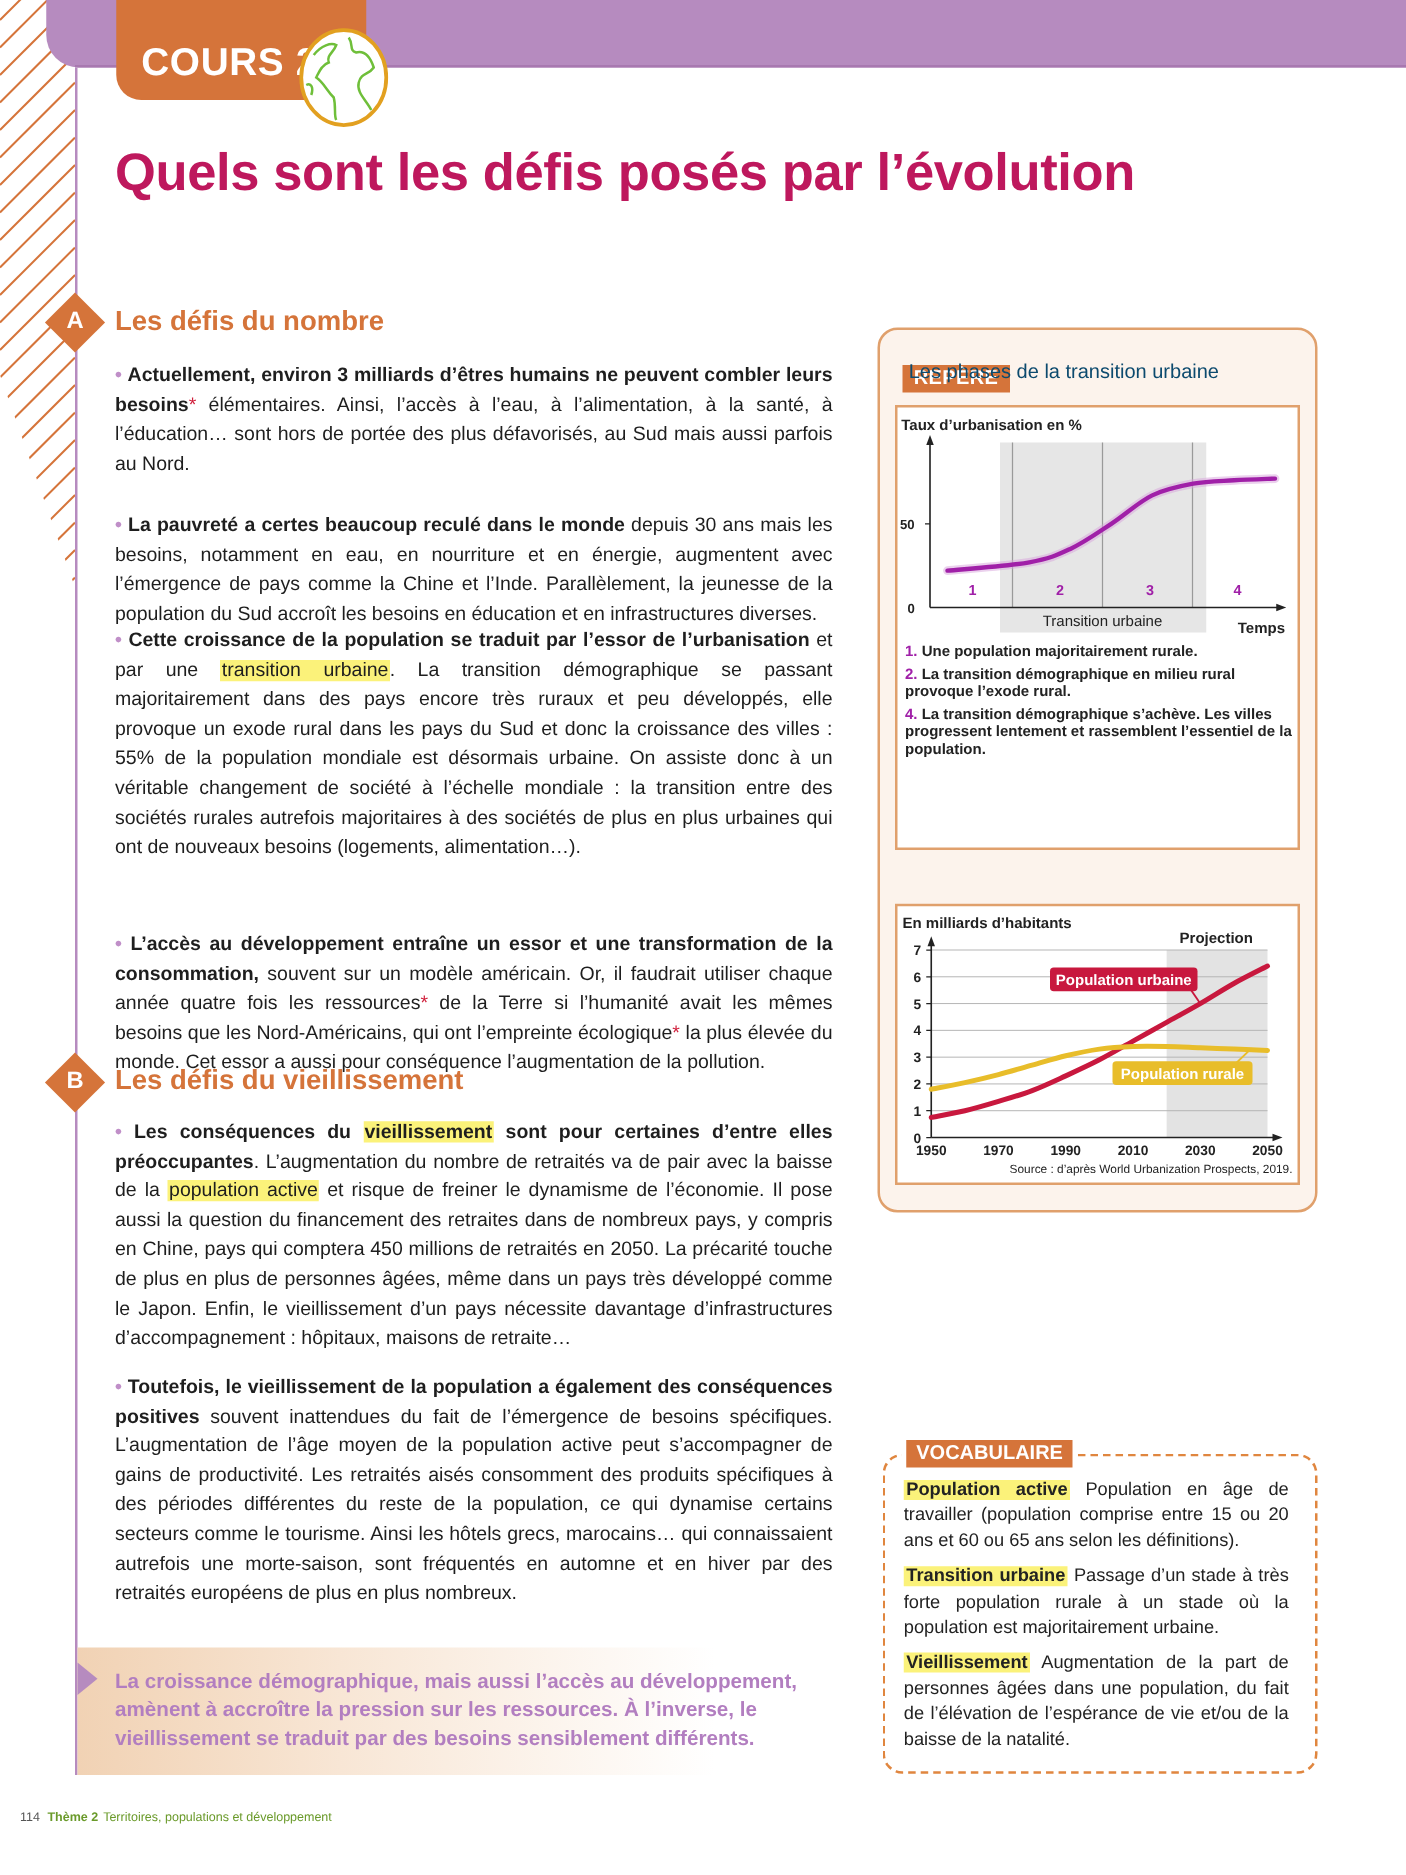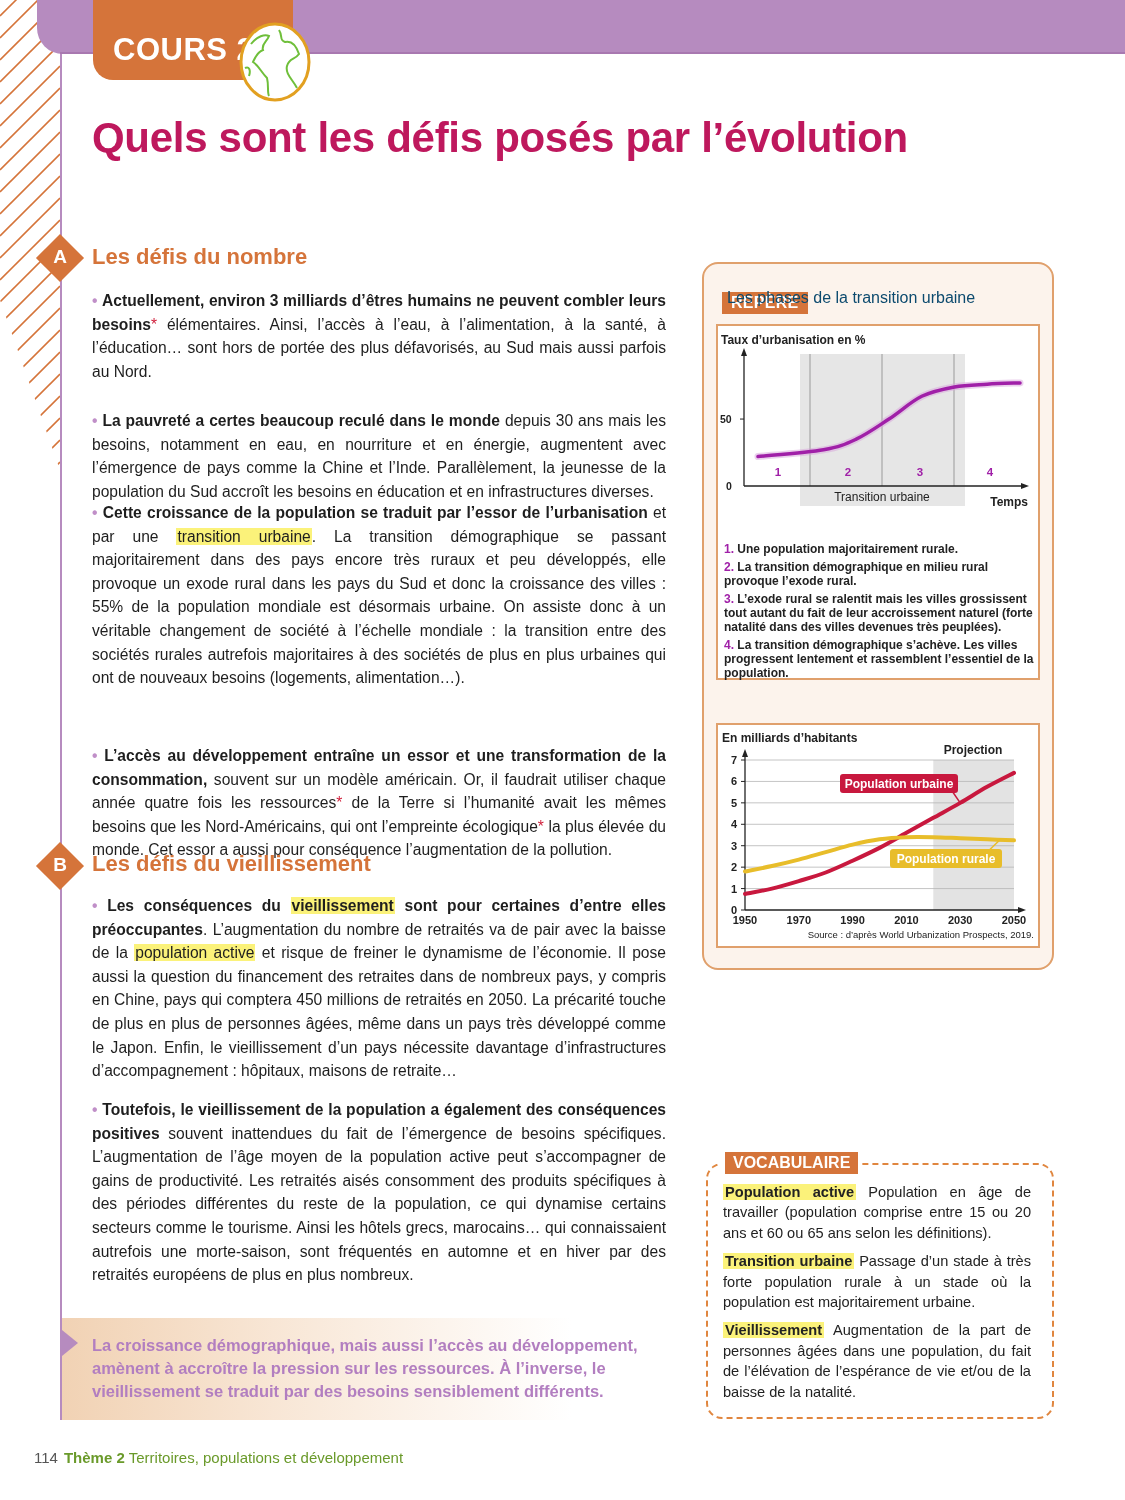--- a/index.html
+++ b/index.html
@@ -31,32 +31,32 @@
   .bullet { color: #c08fc8; font-weight: bold; }
   .star { color: #d0203c; }
   .hl { background: #fbf27a; padding: 0 1px; }
 
   
   .concl { position: absolute; left: 62px; top: 1318px; width: 600px; height: 102px; background: linear-gradient(90deg, #f1d2b4 0%, #f8e6d5 35%, #ffffff 85%); }
   .concl-arrow { position: absolute; left: 62px; top: 1330px; width: 0; height: 0; border-top: 13px solid transparent; border-bottom: 13px solid transparent; border-left: 16px solid #b68bbf; }
   .concl-text { position: absolute; left: 92px; top: 1334px; width: 560px; font-size: 16.5px; line-height: 23px; font-weight: bold; color: #b27ec0; }
 
   
-  .footer { position: absolute; left: 34px; top: 1449px; font-size: 15px; color: #6a9a2a; }
+  .footer { position: absolute; left: 16px; top: 1449px; font-size: 10px; color: #6a9a2a; }
   .footer .pg { color: #555; margin-right: 6px; }
   .footer .theme { font-weight: bold; color: #6a9a2a; margin-right: 4px; }
 
   
   .repere { position: absolute; left: 702px; top: 262px; width: 352px; height: 708px; border: 2px solid #e0a06c; border-radius: 16px; background: #fcf3ec; }
   .repere-tag { position: absolute; left: 722px; top: 252px; background: #d5743a; color: #fff; font-weight: bold; font-size: 16px; padding: 2px 9px; letter-spacing: 0.3px; margin-top: 40px; }
   .repere-sub { position: absolute; left: 727px; top: 289px; font-size: 16px; color: #0c4a6e; }
   .fig1 { position: absolute; left: 716px; top: 324px; width: 324px; height: 356px; background: #fff; border: 2px solid #e0a06c; }
   .fig2 { position: absolute; left: 716px; top: 723px; width: 324px; height: 225px; background: #fff; border: 2px solid #e0a06c; }
   .fig svg { position: absolute; left: 0; top: 0; }
-  .legend-list { position: absolute; left: 6px; top: 188px; width: 312px; font-size: 12px; line-height: 14.2px; font-weight: bold; color: #222; margin-top: 28px; }
+  .legend-list { position: absolute; left: 6px; top: 188px; width: 312px; font-size: 12px; line-height: 14.2px; font-weight: bold; color: #222; }
   .legend-list div { margin-bottom: 3.5px; }
   .legend-list .n { color: #a020a8; }
 
   
   .vocab { position: absolute; left: 706px; top: 1163px; width: 348px; height: 256px; border: 2px dashed #e0863f; border-radius: 16px; }
   .vocab-tag { position: absolute; left: 725px; top: 1152px; background: #d5743a; color: #fff; font-weight: bold; font-size: 16px; padding: 2px 8px; background-clip: padding-box; box-shadow: 0 0 0 4px #fff; }
   .vocab-entries { position: absolute; left: 723px; top: 1182px; width: 308px; font-size: 14.6px; line-height: 20.4px; color: #222; text-align: justify; }
   .vocab-entries .entry { margin-bottom: 8px; }
   .vocab-entries .term { font-weight: bold; background: #fbf27a; padding: 0 2px; }
 </style>
@@ -182,21 +182,20 @@
       <text x="60" y="150" font-size="11.5" font-weight="bold" text-anchor="middle" fill="#a020a8" font-family="Liberation Sans, sans-serif">1</text>
       <text x="130" y="150" font-size="11.5" font-weight="bold" text-anchor="middle" fill="#a020a8" font-family="Liberation Sans, sans-serif">2</text>
       <text x="202" y="150" font-size="11.5" font-weight="bold" text-anchor="middle" fill="#a020a8" font-family="Liberation Sans, sans-serif">3</text>
       <text x="272" y="150" font-size="11.5" font-weight="bold" text-anchor="middle" fill="#a020a8" font-family="Liberation Sans, sans-serif">4</text>
       <path d="M40 130.542 C50.916666666666664 129.42616666666666 89.125 126.74816666666666 105.5 123.847 C121.875 120.94583333333333 127.33333333333333 118.26783333333333 138.25 113.13499999999999 C149.16666666666666 108.00216666666665 160.08333333333334 100.19133333333333 171 93.05 C181.91666666666666 85.90866666666666 192.83333333333334 75.64299999999999 203.75 70.28699999999999 C214.66666666666666 64.931 225.58333333333334 62.9225 236.5 60.914 C247.41666666666666 58.9055 258.3333333333333 58.9055 269.25 58.236000000000004 C280.1666666666667 57.566500000000005 296.5416666666667 57.12016666666666 302 56.89699999999999" fill="none" stroke="#d8a4dc" stroke-width="7" stroke-linecap="round" opacity="0.5"></path>
       <path d="M40 130.542 C50.916666666666664 129.42616666666666 89.125 126.74816666666666 105.5 123.847 C121.875 120.94583333333333 127.33333333333333 118.26783333333333 138.25 113.13499999999999 C149.16666666666666 108.00216666666665 160.08333333333334 100.19133333333333 171 93.05 C181.91666666666666 85.90866666666666 192.83333333333334 75.64299999999999 203.75 70.28699999999999 C214.66666666666666 64.931 225.58333333333334 62.9225 236.5 60.914 C247.41666666666666 58.9055 258.3333333333333 58.9055 269.25 58.236000000000004 C280.1666666666667 57.566500000000005 296.5416666666667 57.12016666666666 302 56.89699999999999" fill="none" stroke="#a020a8" stroke-width="3.5" stroke-linecap="round"></path>
     </svg>
   <div class="legend-list">
     <div><span class="n">1.</span> <span>Une population majoritairement rurale.</span></div>
     <div><span class="n">2.</span> <span>La transition démographique en milieu rural provoque l’exode rural.</span></div>
-    <div><span class="n">3.</span> <span>L’exode rural se ralentit mais les villes grossissent tout autant du fait de leur accroissement naturel (forte natalité dans des villes devenues très peuplées).</span></div>
     <div><span class="n">4.</span> <span>La transition démographique s’achève. Les villes progressent lentement et rassemblent l’essentiel de la population.</span></div>
   </div>
 </div>
 
 <div class="fig fig2">
   <svg id="chart2" width="324" height="225">
       <rect x="215.29999999999998" y="35" width="80.70000000000002" height="150" fill="#e3e3e3"></rect>
       <text x="255" y="29" font-size="12" font-weight="bold" text-anchor="middle" fill="#222" font-family="Liberation Sans, sans-serif">Projection</text>
       <line x1="23" y1="185" x2="27" y2="185" stroke="#222"></line>
       <text x="19" y="189" font-size="11" font-weight="bold" text-anchor="end" fill="#222" font-family="Liberation Sans, sans-serif">0</text>

